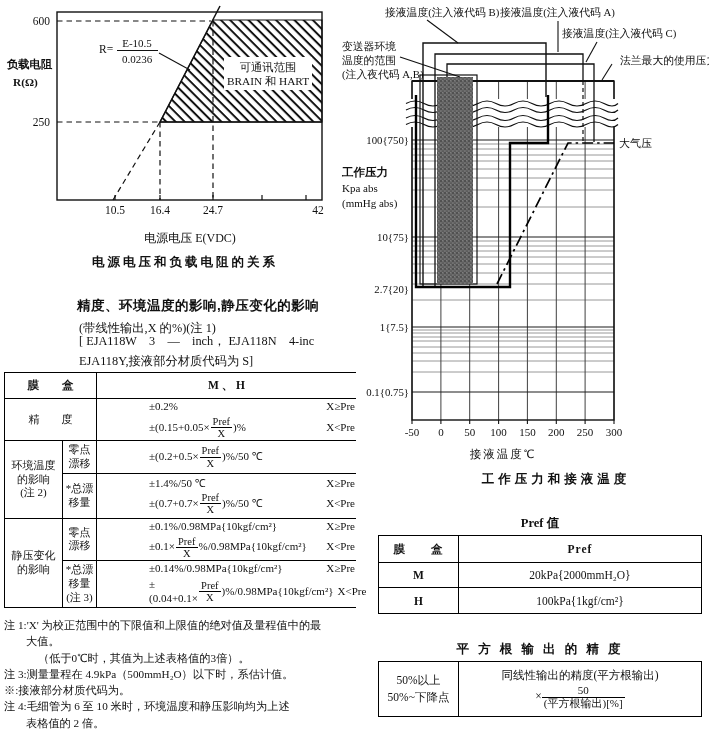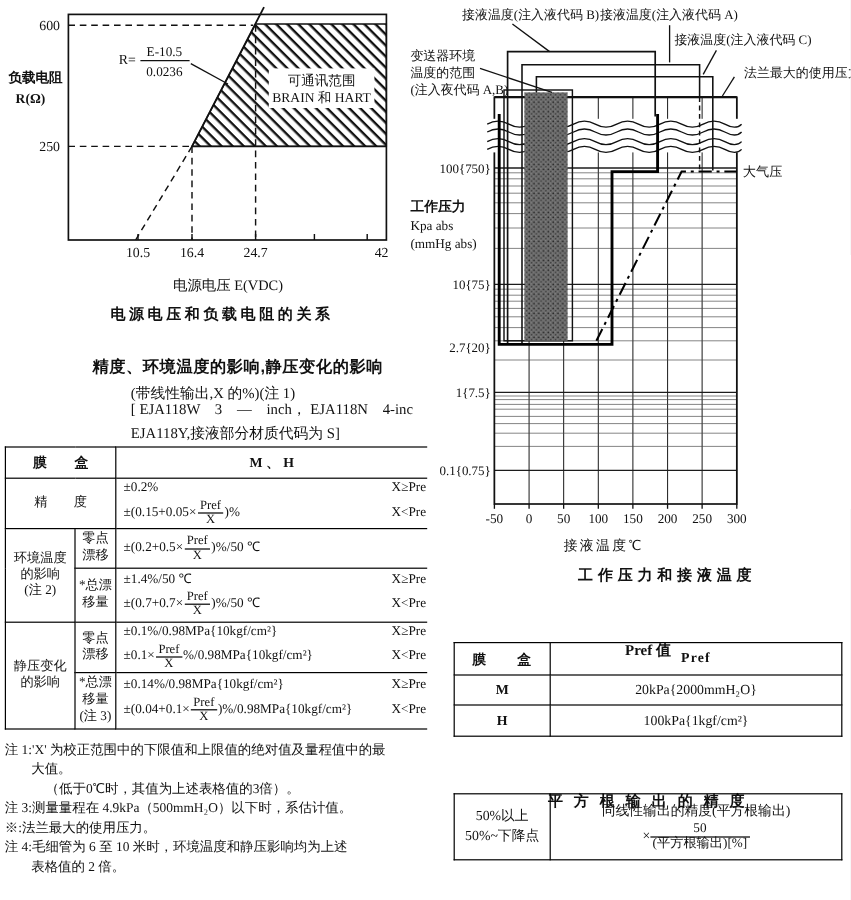--- a/index.html
+++ b/index.html
@@ -2,47 +2,47 @@
 <html><head>
 <meta charset="utf-8">
 <style>
   html,body{margin:0;padding:0;background:#e8e8e8;}
   .page{position:relative;width:709px;height:750px;background:#ffffff;overflow:hidden;
         font-family:"Liberation Serif",serif;color:#111;}
   .abs{position:absolute;}
   svg text{font-family:"Liberation Serif",serif;fill:#111;}
   .cap{font-weight:bold;letter-spacing:3px;text-align:center;font-size:12.5px;}
   .heading{font-weight:bold;font-size:13.5px;letter-spacing:0.5px;font-family:"Liberation Sans",sans-serif;}
-  .subline{font-size:12.3px;white-space:nowrap;margin-left:30px;}
+  .subline{font-size:12.3px;white-space:nowrap;}
   .clip{overflow:hidden;}
   
   table.acc{border-collapse:collapse;table-layout:fixed;width:352px;
             border:1.6px solid #000;border-right:none;}
   table.acc td,table.acc th{border:1.2px solid #000;padding:0;vertical-align:middle;}
   table.acc th{font-size:11.5px;font-weight:bold;}
   table.acc td.group,table.acc td.sub{font-size:11px;text-align:center;white-space:pre-line;line-height:1.25;}
   table.acc td.val{border-right:none;}
   .fline{display:flex;justify-content:space-between;align-items:center;
          padding:1px 1px 1px 6px;font-size:11px;line-height:1.25;}
-  .fml{display:inline-flex;align-items:center;gap:1px;}
+  .fml{display:inline-flex;align-items:center;gap:1px;margin-left:46px;}
   .cond{font-size:11px;white-space:nowrap;padding-left:4px;}
   .frac{display:inline-block;text-align:center;line-height:1.05;font-size:10.5px;vertical-align:middle;}
   .frac .fnum{display:block;border-bottom:1px solid #000;padding:0 2px;}
   .frac .fden{display:block;padding:0 2px;}
   
   .notes{font-size:11.2px;line-height:16.3px;}
   .notes .ind1{padding-left:22px;}
   .notes .ind2{padding-left:34px;}
   
   table.mini{border-collapse:collapse;table-layout:fixed;width:324px;border:1.8px solid #000;}
   table.mini td,table.mini th{border:1.2px solid #000;text-align:center;vertical-align:middle;
                               font-size:11.5px;padding:2px 2px;}
   table.mini th{font-weight:bold;letter-spacing:1px;}
   .sqline{line-height:1.45;}
-  .title-sm{font-weight:bold;font-size:12.5px;text-align:center;margin-top:19px;}
+  .title-sm{font-weight:bold;font-size:12.5px;text-align:center;}
 </style>
 </head>
 <body>
 
 <div class="page">
 
   <svg class="abs" style="left:0;top:0" width="340" height="230" viewBox="0 0 340 230">
     <defs>
       <pattern id="h45" width="6.5" height="6.5" patternUnits="userSpaceOnUse" patternTransform="rotate(45)">
         <rect width="6.5" height="2" fill="#111"></rect>
@@ -229,21 +229,21 @@
       </tr>
     </tbody>
       </table>
   </div>
 
   <div class="abs notes" style="left:4px;top:617px;width:352px">
     <div>注 1:'X' 为校正范围中的下限值和上限值的绝对值及量程值中的最</div>
     <div class="ind1">大值。</div>
     <div class="ind2">（低于0℃时，其值为上述表格值的3倍）。</div>
     <div>注 3:测量量程在 4.9kPa（500mmH₂O）以下时，系估计值。</div>
-    <div>※:法兰最大的使用压力。</div>
+    <div>※:接液部分材质代码为。</div>
     <div>注 4:毛细管为 6 至 10 米时，环境温度和静压影响均为上述</div>
     <div class="ind1">表格值的 2 倍。</div>
   </div>
 
   <svg class="abs" style="left:340px;top:0" width="369" height="468" viewBox="0 0 369 468">
     <defs>
       <pattern id="stip" width="4" height="4" patternUnits="userSpaceOnUse">
         <rect width="4" height="4" fill="#6b6b6b"></rect>
         <circle cx="1" cy="1" r="0.7" fill="#222"></circle>
         <circle cx="3" cy="3" r="0.6" fill="#333"></circle>

